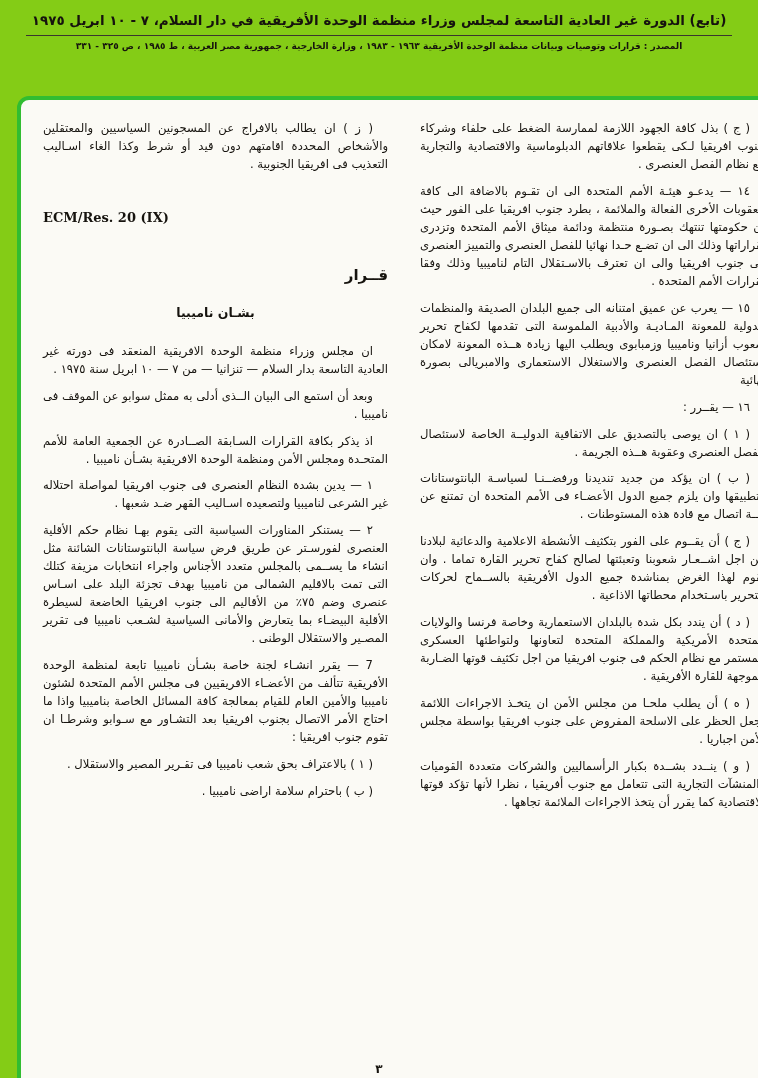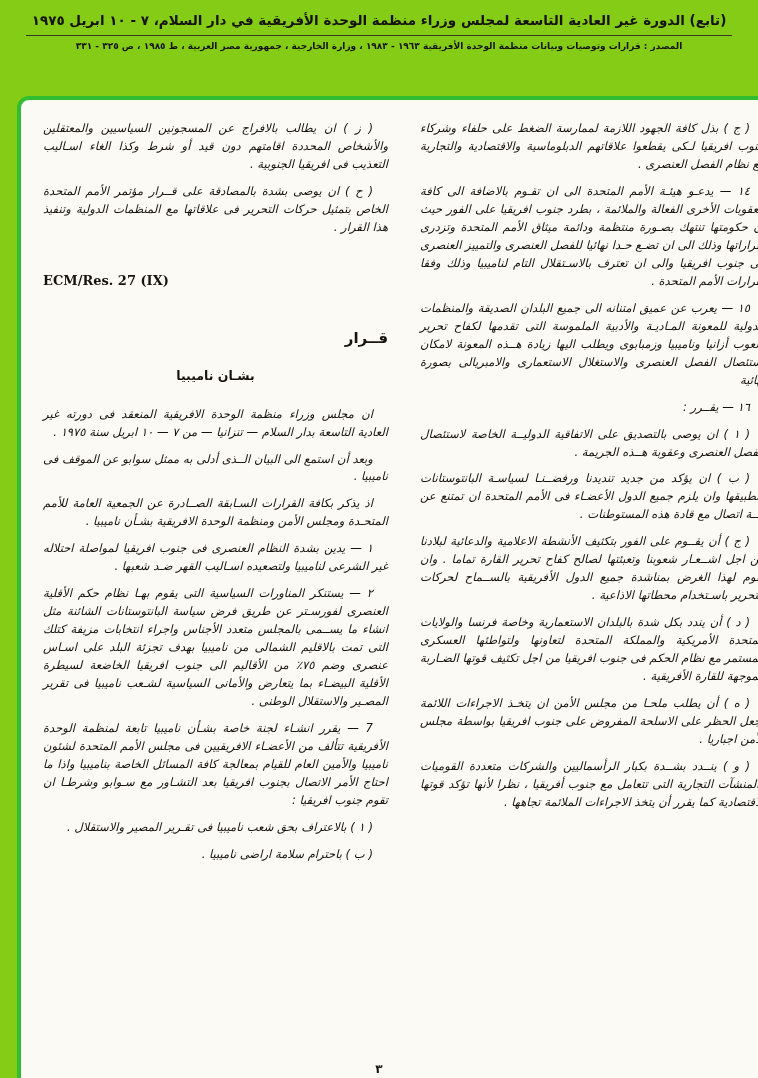--- a/index.html
+++ b/index.html
@@ -8,21 +8,21 @@
         font-family:"DejaVu Sans",sans-serif;color:#16130e;overflow:hidden;}
   .header{position:absolute;top:12px;left:0;right:0;text-align:center;direction:rtl;}
   .header-title{font-size:13.5px;font-weight:700;padding:0 20px;}
   .header-rule{border:0;border-top:1.5px solid #3a362e;margin:7px 26px 5px;}
   .header-source{font-size:9px;font-weight:700;padding:0 29px;}
   .frame{position:absolute;left:17px;top:96px;width:722px;height:954px;
          border:4px solid #31bd31;border-radius:12px;padding:20px 22px;
          overflow:hidden;background:#fbfaf5;}
   .columns{display:flex;direction:rtl;gap:32px;height:100%;}
   .col{flex:1 1 0;direction:rtl;text-align:justify;font-size:11.6px;line-height:1.55;}
-  .para{margin:0 0 9px 0;text-indent:1.3em;font-style:italic;}
+  .para{margin:0 0 9px 0;text-indent:1.3em;}
   .res-ref{direction:ltr;text-align:left;font-family:"DejaVu Serif",serif;
            font-weight:700;font-size:13px;margin:34px 0 36px 0;text-indent:0;}
   .res-title{text-align:right;font-size:15px;font-weight:700;margin:0 0 16px 0;}
   .res-subtitle{text-align:center;font-size:12.5px;font-weight:700;margin:0 0 20px 0;}
   .page-number{position:absolute;bottom:2px;left:0;right:0;text-align:center;
                font-size:12px;font-weight:700;}
 </style>
 </head>
 <body>
 
@@ -45,22 +45,21 @@
         <p class="para">( ١ ) ان يوصى بالتصديق على الاتفاقية الدوليــة الخاصة لاستئصال الفصل العنصرى وعقوبة هــذه الجريمة .</p>
         <p class="para">( ب ) ان يؤكد من جديد تنديدنا ورفضــنـا لسياسـة البانتوستانات وتطبيقها وان يلزم جميع الدول الأعضـاء فى الأمم المتحدة ان تمتنع عن أيــة اتصال مع قادة هذه المستوطنات .</p>
         <p class="para">( ج ) أن يقــوم على الفور بتكثيف الأنشطة الاعلامية والدعائية لبلادنا من اجل اشــعـار شعوبنا وتعبئتها لصالح كفاح تحرير القارة تماما . وان يقوم لهذا الغرض بمناشدة جميع الدول الأفريقية بالســماح لحركات التحرير باسـتخدام محطاتها الاذاعية .</p>
         <p class="para">( د ) أن يندد بكل شدة بالبلدان الاستعمارية وخاصة فرنسا والولايات المتحدة الأمريكية والمملكة المتحدة لتعاونها ولتواطئها العسكرى المستمر مع نظام الحكم فى جنوب افريقيا من اجل تكثيف قوتها الضـاربة الموجهة للقارة الأفريقية .</p>
         <p class="para">( ه ) أن يطلب ملحـا من مجلس الأمن ان يتخـذ الاجراءات اللائمة لجعل الحظر على الاسلحة المفروض على جنوب افريقيا بواسطة مجلس الأمن اجباريا .</p>
         <p class="para">( و ) ينــدد بشــدة بكبار الرأسماليين والشركات متعددة القوميات والمنشآت التجارية التى تتعامل مع جنوب أفريقيا ، نظرا لأنها تؤكد قوتها الاقتصادية كما يقرر أن يتخذ الاجراءات الملائمة تجاهها .</p>
       </div>
 
       <div class="col">
         <p class="para">( ز ) ان يطالب بالافراج عن المسجونين السياسيين والمعتقلين والأشخاص المحددة اقامتهم دون قيد أو شرط وكذا الغاء اسـاليب التعذيب فى افريقيا الجنوبية .</p>
-        <p class="para">( ح ) ان يوصى بشدة بالمصادقة على قــرار مؤتمر الأمم المتحدة الخاص بتمثيل حركات التحرير فى علاقاتها مع المنظمات الدولية وتنفيذ هذا القرار .</p>
-        <div class="res-ref">ECM/Res. 27 (IX)</div>
+        <div class="res-ref">ECM/Res. 20 (IX)</div>
         <div class="res-title">قــرار</div>
         <div class="res-subtitle">بشـان ناميبيا</div>
         <p class="para">ان مجلس وزراء منظمة الوحدة الافريقية المنعقد فى دورته غير العادية التاسعة بدار السلام — تنزانيا — من ٧ — ١٠ ابريل سنة ١٩٧٥ .</p>
         <p class="para">وبعد أن استمع الى البيان الــذى أدلى به ممثل سوابو عن الموقف فى ناميبيا .</p>
         <p class="para">اذ يذكر بكافة القرارات السـابقة الصــادرة عن الجمعية العامة للأمم المتحـدة ومجلس الأمن ومنظمة الوحدة الافريقية بشـأن ناميبيا .</p>
         <p class="para">١ — يدين بشدة النظام العنصرى فى جنوب افريقيا لمواصلة احتلاله غير الشرعى لناميبيا ولتصعيده اسـاليب القهر ضـد شعبها .</p>
         <p class="para">٢ — يستنكر المناورات السياسية التى يقوم بهـا نظام حكم الأقلية العنصرى لفورسـتر عن طريق فرض سياسة البانتوستانات الشائنة مثل انشاء ما يســمى بالمجلس متعدد الأجناس واجراء انتخابات مزيفة كتلك التى تمت بالاقليم الشمالى من ناميبيا بهدف تجزئة البلد على اسـاس عنصرى وضم ٧٥٪ من الأقاليم الى جنوب افريقيا الخاضعة لسيطرة الأقلية البيضـاء بما يتعارض والأمانى السياسية لشـعب ناميبيا فى تقرير المصـير والاستقلال الوطنى .</p>
         <p class="para">7 — يقرر انشـاء لجنة خاصة بشـأن ناميبيا تابعة لمنظمة الوحدة الأفريقية تتألف من الأعضـاء الافريقيين فى مجلس الأمم المتحدة لشئون ناميبيا والأمين العام للقيام بمعالجة كافة المسائل الخاصة بناميبيا واذا ما احتاج الأمر الاتصال بجنوب افريقيا بعد التشـاور مع سـوابو وشرطـا ان تقوم جنوب افريقيا :</p>
         <p class="para">( ١ ) بالاعتراف بحق شعب ناميبيا فى تقـرير المصير والاستقلال .</p>
         <p class="para">( ب ) باحترام سلامة اراضى ناميبيا .</p>

